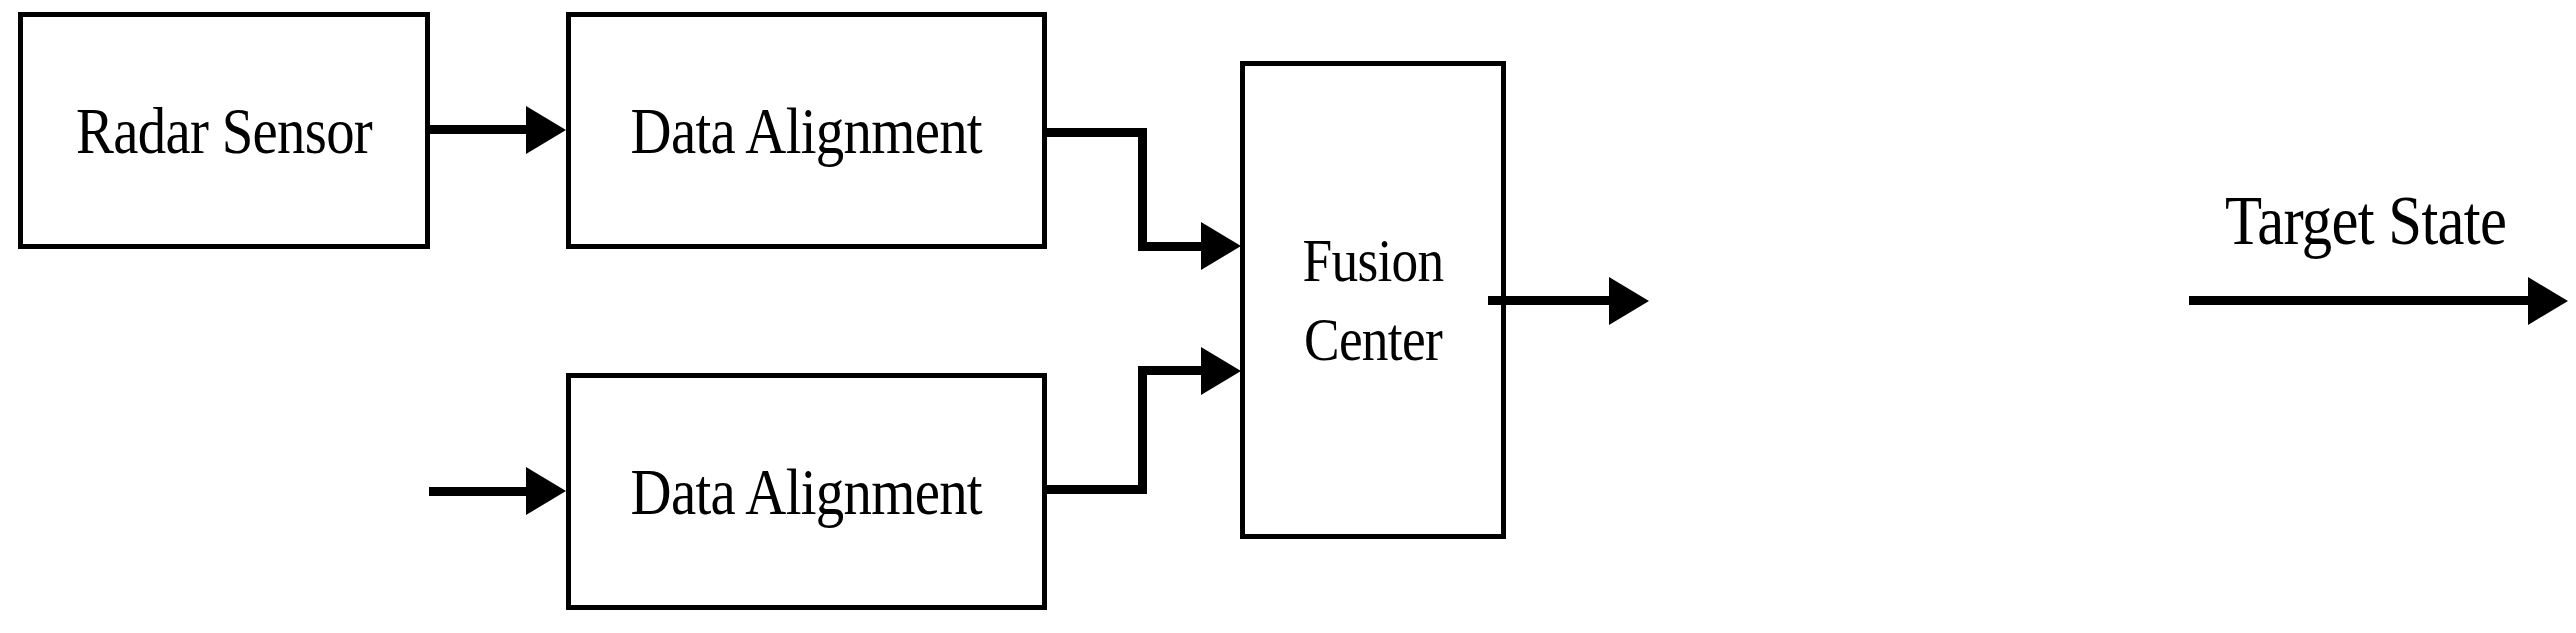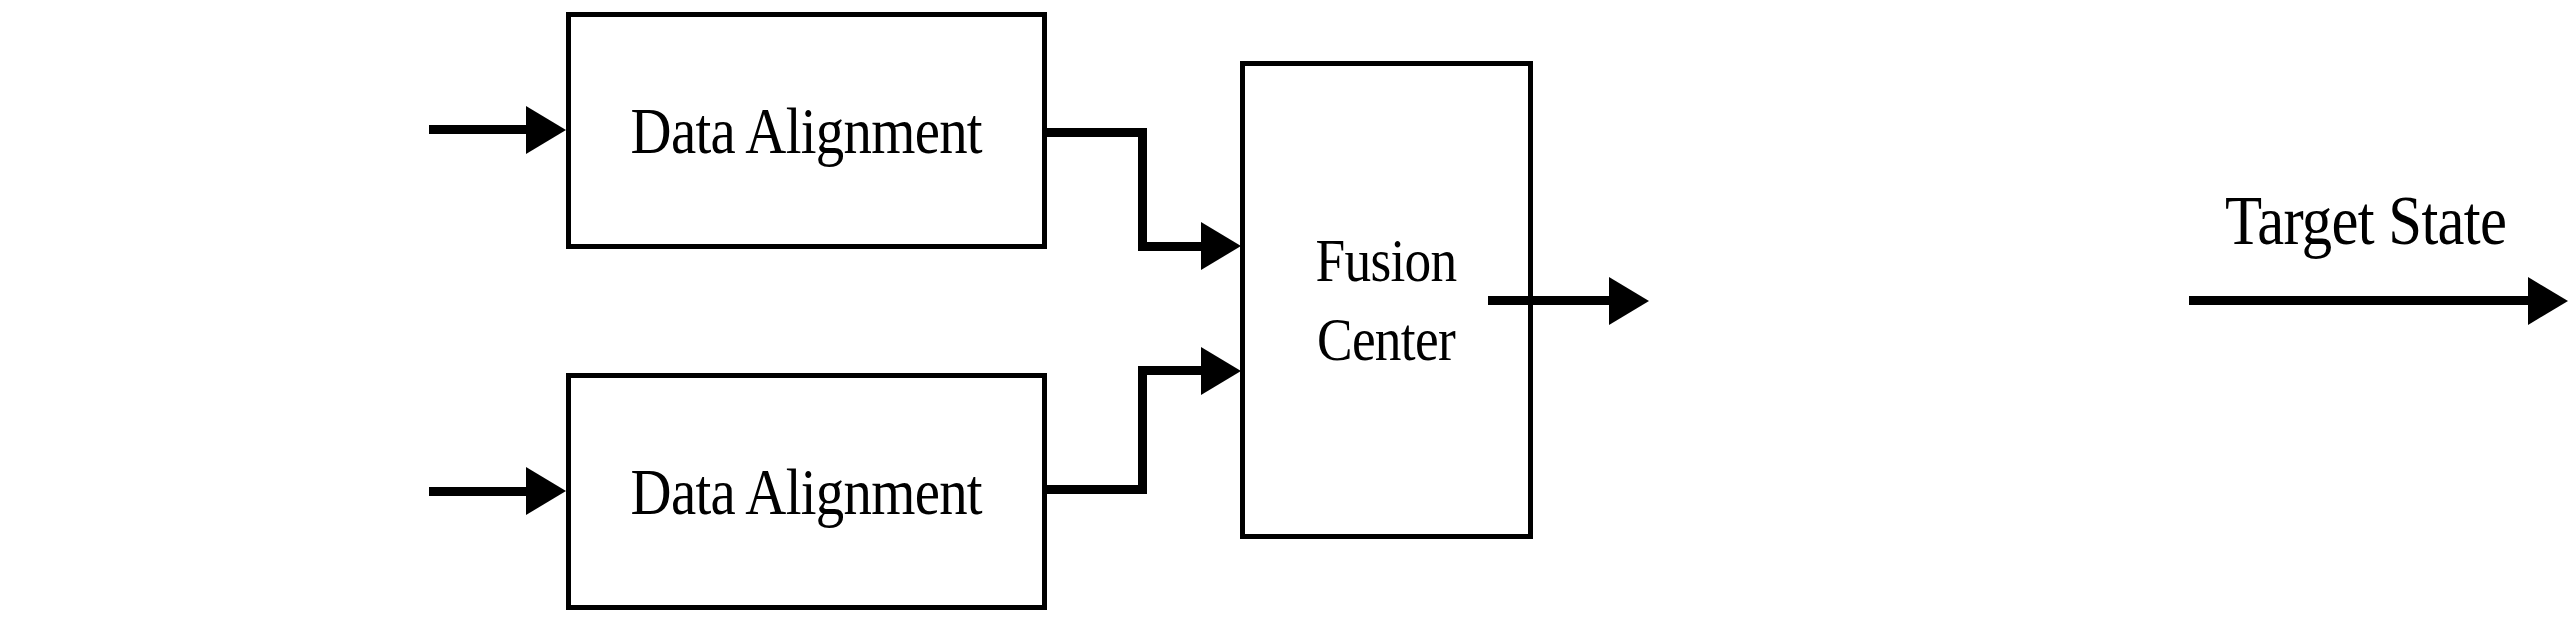--- a/index.html
+++ b/index.html
@@ -33,21 +33,21 @@
     transform: scaleX(0.86);
     transform-origin: center center;
     white-space: pre-line;
     font-family: "Liberation Serif", "DejaVu Serif", serif;
   }
   
   #node-radar-sensor      { left: 17.7px;   top: 11.8px;  width: 412px; height: 237px; }
   #node-align-top         { left: 566px;  top: 11.8px;  width: 481px; height: 237px; }
   #node-ir-sensor         { left: 17.7px;   top: 373px; width: 412px; height: 237px; }
   #node-align-bottom      { left: 566px;  top: 373px; width: 481px; height: 237px; }
-  #node-fusion-center     { left: 1240px; top: 61px;  width: 293px; height: 478px; }
+  #node-fusion-center     { left: 1240px; top: 61px;  width: 266px; height: 478px; }
   #node-immpda-mdcm       { left: 1648px; top: 167px; width: 540px; height: 264px; }
 
   #node-fusion-center .label { font-size: 62px; line-height: 1.28; }
   #node-immpda-mdcm .label   { font-size: 67px; transform: scaleX(0.90); }
 
   
   .caption {
     position: absolute;
     color: #000000;
     font-size: 69px;
@@ -78,20 +78,23 @@
   }
 
   .edge-group { position: absolute; left: 0; top: 0; width: 100%; height: 100%; pointer-events: none; }
   .edge-group > * { pointer-events: auto; }
 </style>
 </head>
 <body>
 
 <div id="canvas">
 
+  <div class="node" id="node-radar-sensor">
+    <span class="label">Radar Sensor</span>
+  </div>
 
   <div class="node" id="node-align-top">
     <span class="label">Data Alignment</span>
   </div>
 
 
   <div class="node" id="node-align-bottom">
     <span class="label">Data Alignment</span>
   </div>
 

